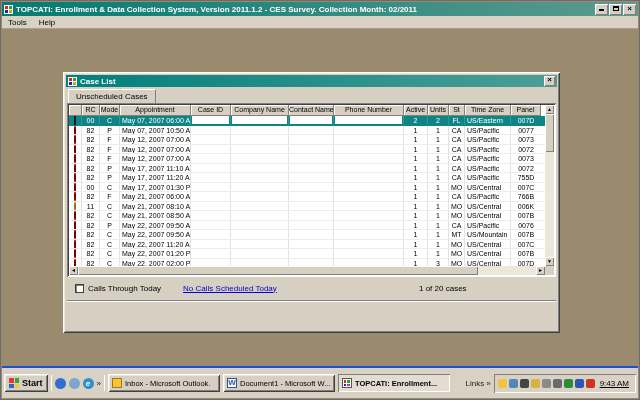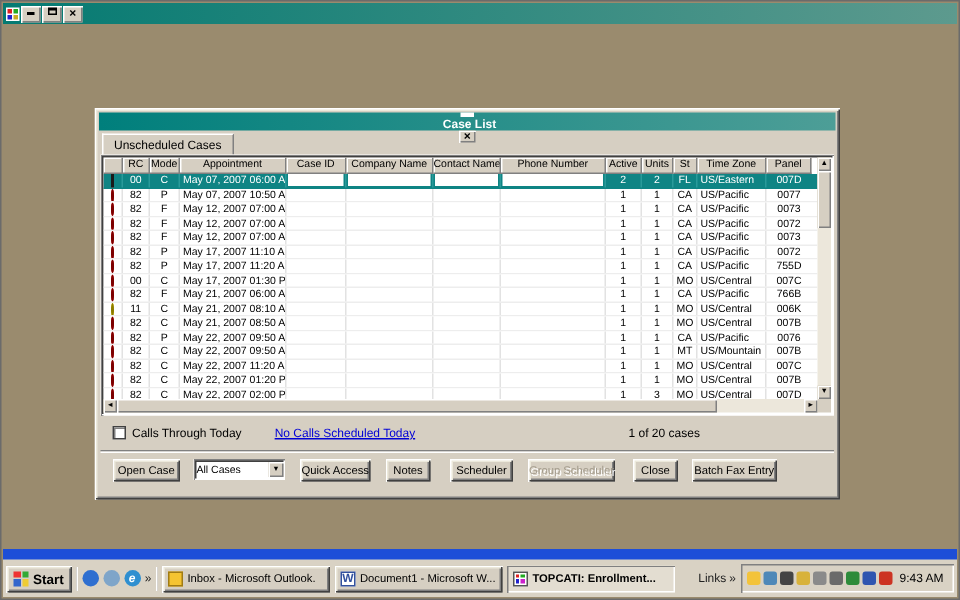--- a/index.html
+++ b/index.html
@@ -23,45 +23,45 @@
   .glyph-rest { display:inline-block; width:6px; height:5px; border:1px solid #000; border-top-width:2px; }
   .glyph-x { font-size:8px; font-weight:bold; line-height:9px; }
 
   #menubar { position:absolute; left:1px; top:15px; right:1px; height:13px; background:#d9d2c4; border-bottom:1px solid #a89f8d; display:flex; align-items:center; font-size:8px; }
   #menubar .mitem { padding:1px 6px; color:#000; }
 
   #client { position:absolute; left:1px; top:28px; right:1px; bottom:36px; background:#9a8b6e; }
 
   
   #statusbar { position:absolute; left:1px; right:1px; bottom:24px; height:12px; background:#d9d2c4; border-top:1px solid #fff; box-shadow:0 -1px 0 #808080; font-size:8px; display:flex; align-items:center; padding-left:4px; color:#111; }
-  #taskbar { position:absolute; left:1px; right:1px; bottom:1px; height:32px; background:#d9d2c4; border-top:7px solid #1d4ed8; display:flex; align-items:center; padding:0 2px; gap:3px; }
+  #taskbar { position:absolute; left:1px; right:1px; bottom:1px; height:32px; background:#d9d2c4; border-top:2px solid #1d4ed8; display:flex; align-items:center; padding:0 2px; gap:3px; }
   #startbtn { height:18px; display:flex; align-items:center; gap:3px; padding:0 5px; font-size:9px; font-weight:bold; }
   .tb-sep { width:1px; height:16px; background:#808080; border-right:1px solid #fff; }
   #quicklaunch { display:flex; gap:3px; align-items:center; }
   .ql-ico { width:11px; height:11px; border-radius:50%; color:#fff; font-size:8px; font-weight:bold; text-align:center; line-height:11px; font-style:italic; }
   .ql-more { font-size:8px; color:#222; }
   .taskbtn { height:18px; width:112px; display:flex; align-items:center; gap:3px; padding:0 4px; font-size:7.5px; white-space:nowrap; overflow:hidden; }
   .taskbtn.active { font-weight:bold; }
   .tb-ico { width:10px; height:10px; flex:none; }
   .ico-outlook { background:#f5c431; border:1px solid #a07b14; }
   .ico-word { background:#fff; border:1px solid #33519e; color:#33519e; font-size:8px; font-weight:bold; line-height:8px; text-align:center; }
   .ico-topcati { display:grid; grid-template-columns:1fr 1fr; grid-template-rows:1fr 1fr; gap:1px; background:#fff; border:1px solid #555; padding:1px;}
   .ico-topcati i:nth-child(1){background:#d22;} .ico-topcati i:nth-child(2){background:#2a2;}
   .ico-topcati i:nth-child(3){background:#22c;} .ico-topcati i:nth-child(4){background:#c2c;}
   #links { font-size:8px; color:#222; display:flex; align-items:center; gap:2px; margin-left:auto; }
-  #tray { height:19px; display:flex; align-items:center; gap:2px; padding:0 4px; box-shadow:inset 1px 1px 0 #808080, inset -1px -1px 0 #fff; }
+  #tray { height:19px; display:flex; align-items:center; gap:2px; padding:0 4px; box-shadow:inset 1px 1px 0 #808080, inset -1px -1px 0 #fff;text-decoration:underline; }
   .tray-ico { width:9px; height:9px; flex:none; border-radius:2px; }
   #clock { font-size:8px; padding:0 3px; }
   .startflag { width:10px; height:10px; display:grid; grid-template-columns:1fr 1fr; grid-template-rows:1fr 1fr; gap:1px; }
   .startflag i:nth-child(1){background:#e33;} .startflag i:nth-child(2){background:#3a3;}
   .startflag i:nth-child(3){background:#36c;} .startflag i:nth-child(4){background:#ec3;}
 
   
   #dialog { position:absolute; left:61px; top:43px; width:497px; height:261px; }
-  #dlg-title { position:absolute; left:3px; top:3px; right:3px; height:12px; background:linear-gradient(90deg,#007f7c,#4d9e97); display:flex; align-items:center; padding:0 2px;flex-direction:column; }
+  #dlg-title { position:absolute; left:3px; top:3px; right:3px; height:12px; background:linear-gradient(90deg,#007f7c,#4d9e97); display:flex; align-items:center; padding:0 2px; }
   #dlg-title .ttl { color:#fff; font-size:8px; font-weight:bold; margin-left:3px; flex:1; }
   #dlg-close { width:11px; height:10px; font-size:8px; font-weight:bold; line-height:8px; text-align:center; }
 
   #tabs { position:absolute; left:5px; top:17px; height:14px; display:flex; align-items:flex-end; }
   .tab { font-size:8px; padding:2px 7px 2px 7px; background:#d6cfc2; border:1px solid #808080; border-bottom:none; border-top-color:#fff; border-left-color:#fff; margin-right:1px; color:#000; }
   .tab.active { position:relative; padding-bottom:3px; z-index:3; box-shadow:0 1px 0 #d6cfc2; }
 
   #tablewrap { position:absolute; left:4px; top:31px; width:489px; height:174px; background:#fff; box-shadow: inset 1px 1px 0 #808080, inset -1px -1px 0 #fff, inset 2px 2px 0 #404040; padding:2px; }
   #grid { position:absolute; left:2px; top:2px; width:476px; height:161px; overflow:hidden; }
   .trow { display:flex; height:9.5px; border-bottom:1px solid #ededed; background:#fff; }
@@ -112,25 +112,30 @@
 
 <div id="screen">
 
   <div id="titlebar">
     <span class="appicon">
         <i></i>
         <i></i>
         <i></i>
         <i></i>
       </span>
+    <span class="ttl">TOPCATI: Enrollment &amp; Data Collection System, Version 2011.1.2 - CES Survey. Collection Month: 02/2011</span>
     <span class="winbtn raised-thin"><span class="glyph-min"></span></span>
     <span class="winbtn raised-thin"><span class="glyph-rest"></span></span>
     <span class="winbtn raised-thin glyph-x">×</span>
   </div>
 
+  <div id="menubar">
+    <span class="mitem">Tools</span>
+    <span class="mitem">Help</span>
+  </div>
 
   <div id="client">
 
     <div id="dialog" class="raised">
       <div id="dlg-title">
         <span class="appicon">
             <i></i>
             <i></i>
             <i></i>
             <i></i>
@@ -547,33 +552,20 @@
 
       <div id="dlg-footer">
         <span class="checkbox"></span>
         <span>Calls Through Today</span>
         <span id="cases-link">No Calls Scheduled Today</span>
         <span id="case-count">1 of 20 cases</span>
       </div>
 
       <div id="dlg-sep"></div>
 
-      <div id="dlg-buttons">
-        <span id="btn-open" class="btn raised">Open Case</span>
-        <span id="combo">
-          <span class="val">All Cases</span>
-          <span class="drop raised-thin">▼</span>
-        </span>
-        <span id="btn-quick" class="btn raised">Quick Access</span>
-        <span id="btn-notes" class="btn raised">Notes</span>
-        <span id="btn-sched" class="btn raised">Scheduler</span>
-        <span id="btn-group" class="btn raised disabled">Group Scheduler</span>
-        <span id="btn-close" class="btn raised">Close</span>
-        <span id="btn-batch" class="btn raised">Batch Fax Entry</span>
-      </div>
     </div>
   </div>
 
 
   <div id="taskbar">
     <span id="startbtn" class="raised">
       <span class="startflag">
           <i></i>
           <i></i>
           <i></i>

